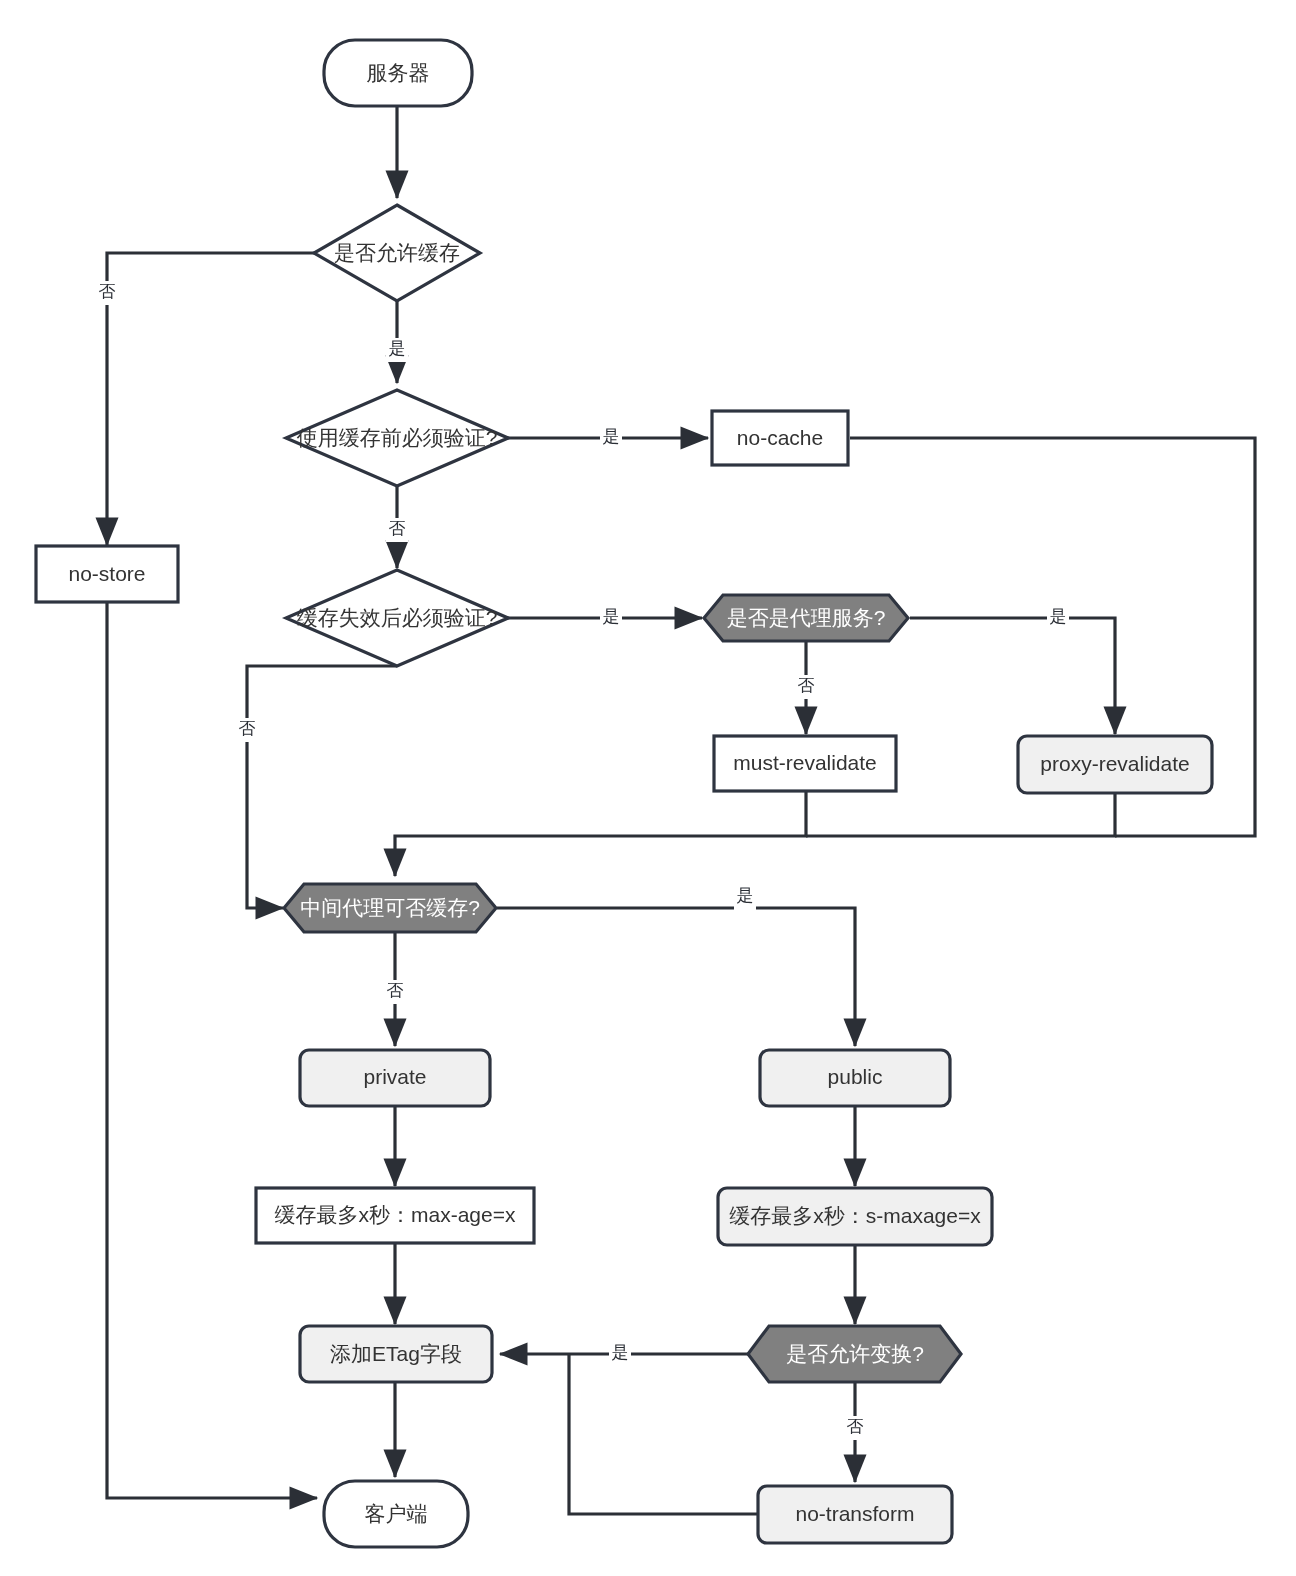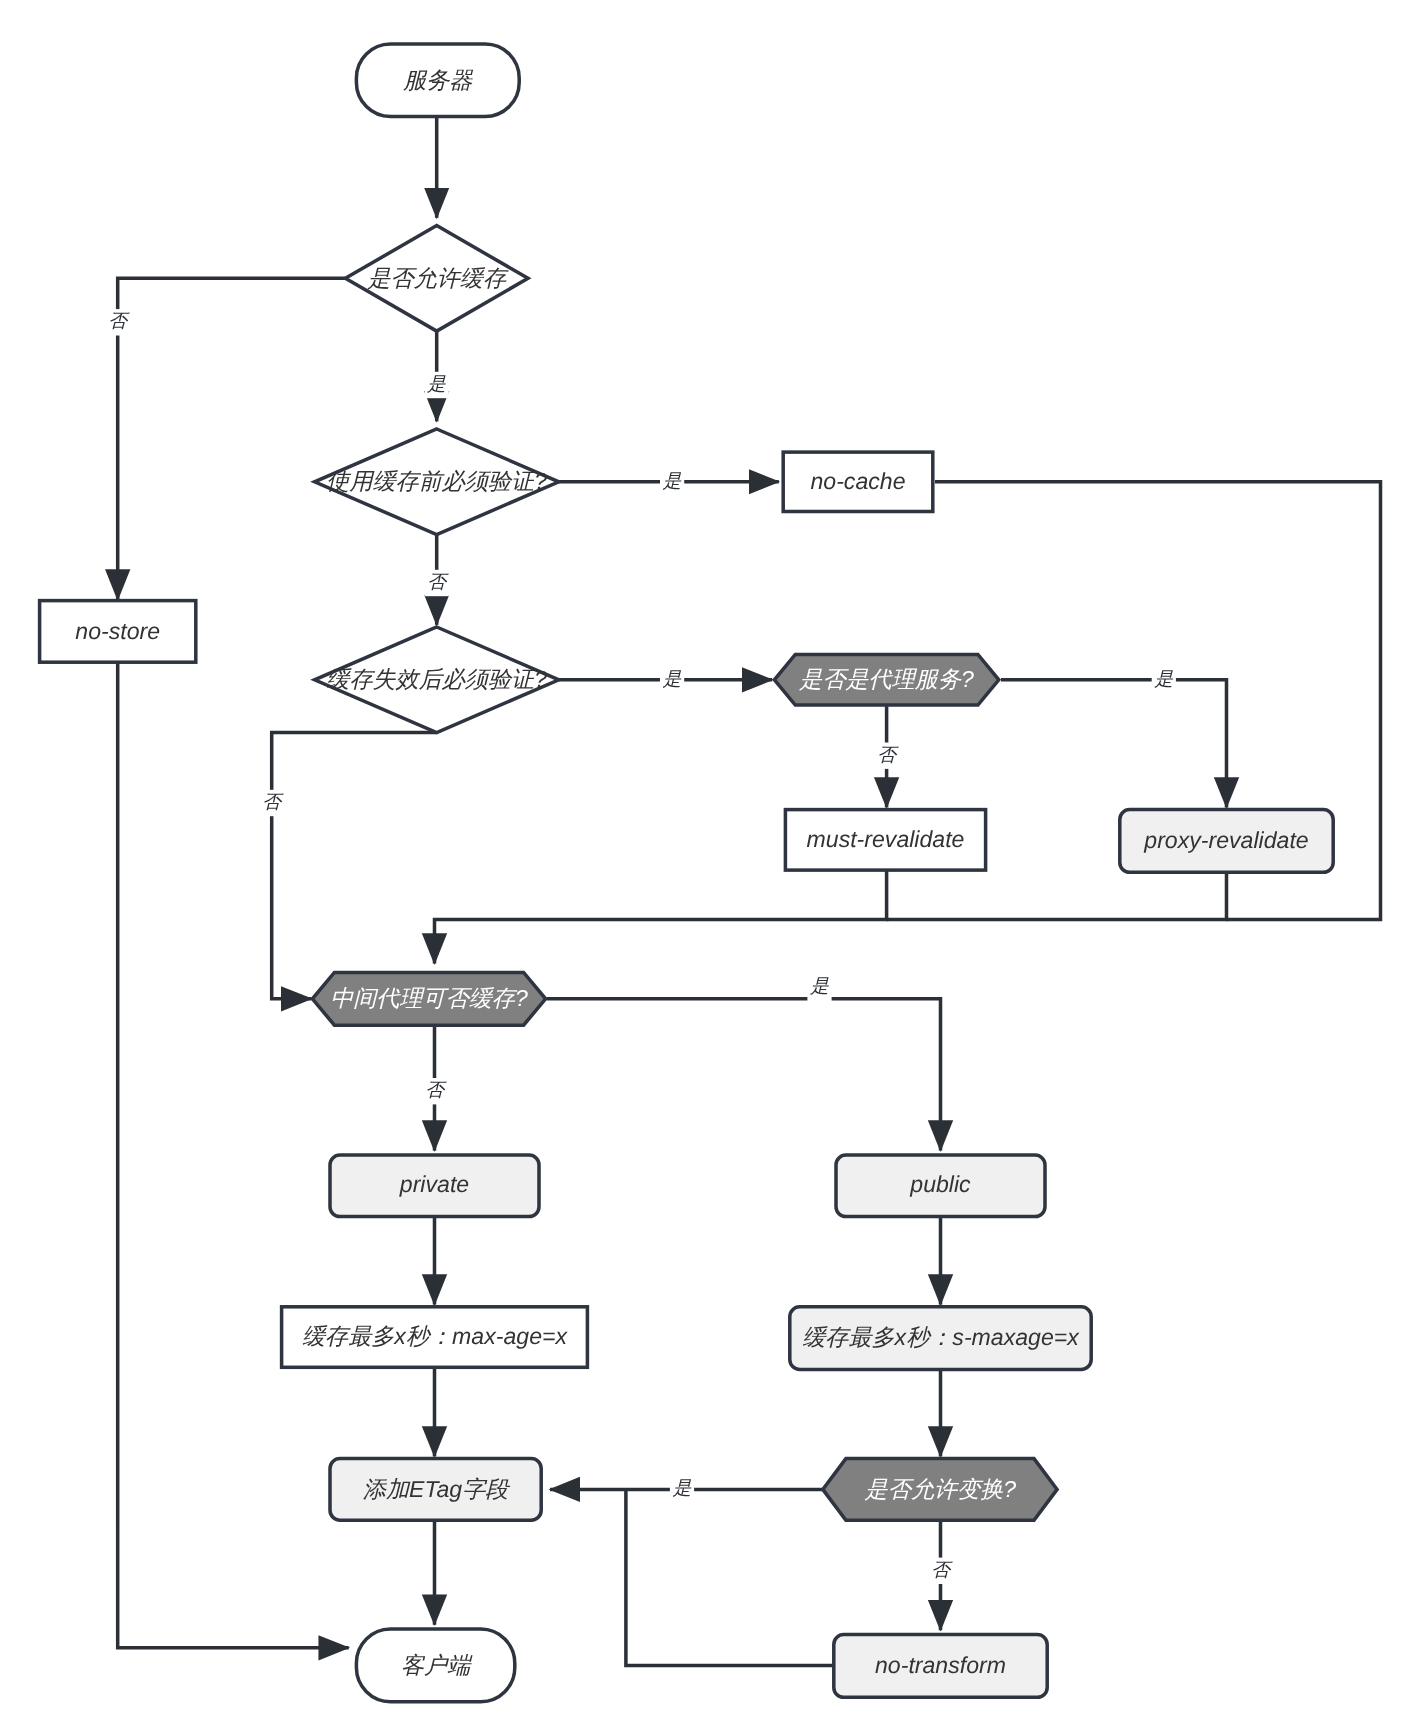--- a/index.html
+++ b/index.html
@@ -9,21 +9,20 @@
   }
   body {
     font-family: "Liberation Sans", "DejaVu Sans", sans-serif;
   }
   #canvas {
     position: relative;
     width: 1296px;
     height: 1576px;
     background: #ffffff;
     overflow: hidden;
-    font-style: italic;
   }
   svg#flow {
     position: absolute;
     left: 0;
     top: 0;
     width: 1296px;
     height: 1576px;
   }
   .edge {
     fill: none;

